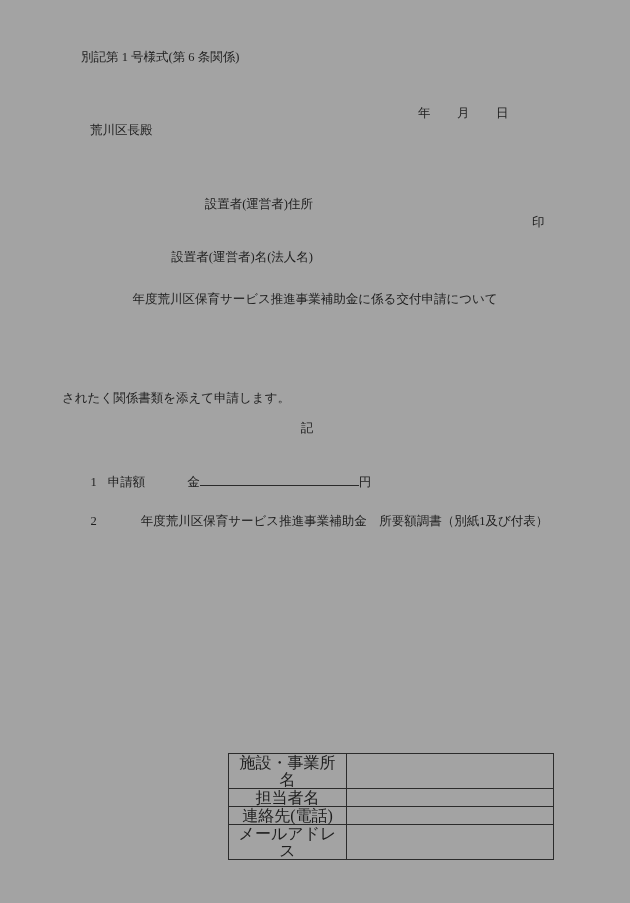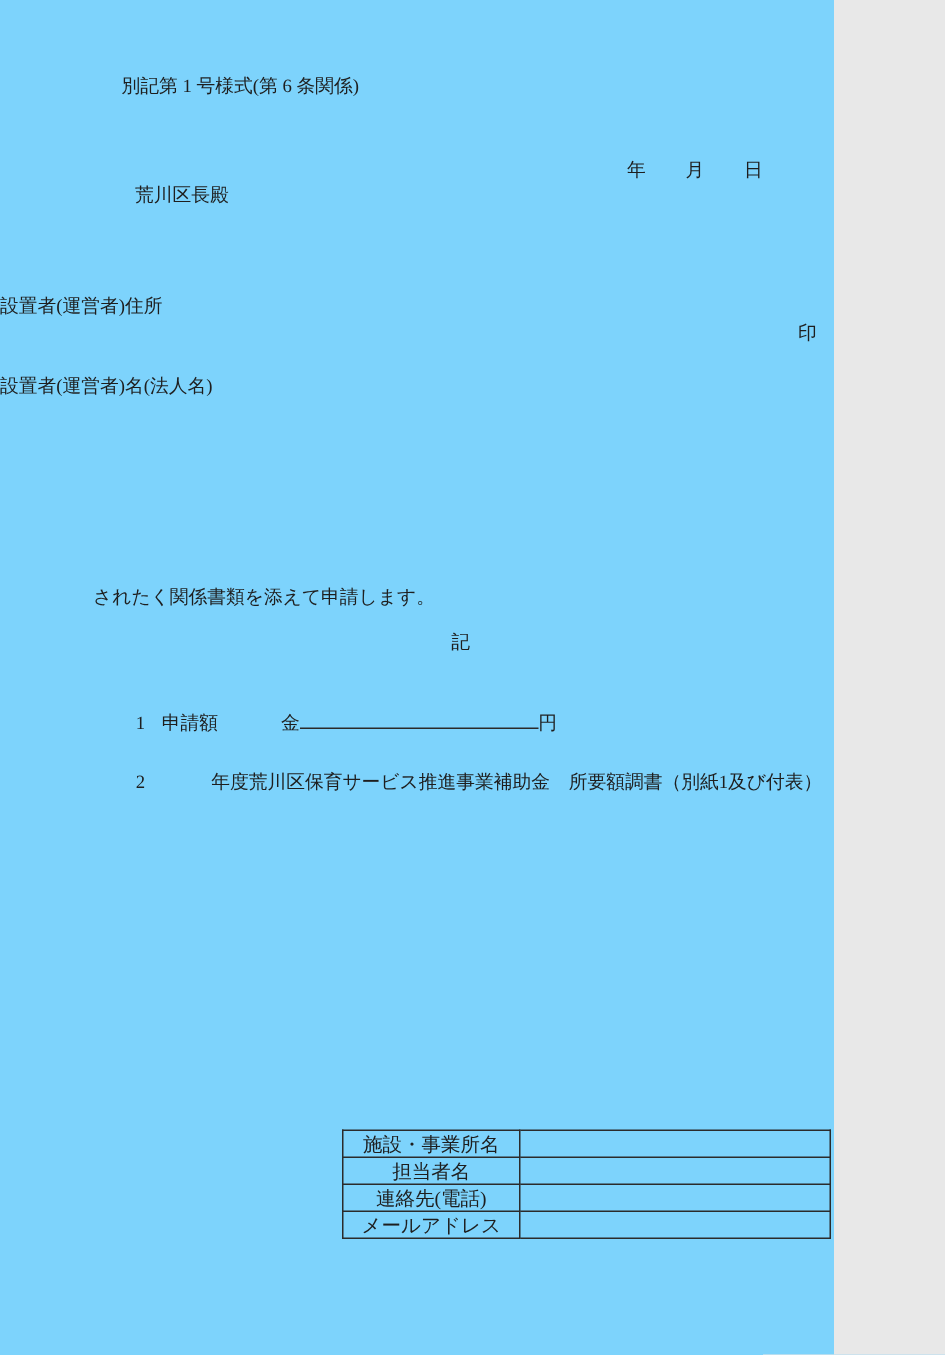--- a/index.html
+++ b/index.html
@@ -2,37 +2,38 @@
 <html lang="ja"><head>
 <meta charset="utf-8">
 <style>
   html, body {
     margin: 0;
     padding: 0;
     background: #e8e8e8;
   }
   .page {
     position: relative;
-    width: 556px;
+    width: 630px;
     height: 903px;
-    background: #7dd3fc;
+    background: #a3a3a3;
     font-family: "Liberation Serif", "DejaVu Serif", serif;
     color: #1e1e1e;
     font-size: 12.5px;
     overflow: hidden;
   }
   .abs { position: absolute; white-space: pre; }
 
   .form-number   { left: 81px;  top: 49px; }
   .date-line     { left: 418px; top: 105px; letter-spacing: 0.5px; text-align: center; }
   .addressee     { left: 90px;  top: 122px; }
 
   .sender-block  {
     left: 0; top: 160px;
     width: 313px;
+    text-align: right;
     line-height: 17.8px;
   }
   .seal          { left: 532px; top: 214px; }
 
   .doc-title     { left: 0; top: 291px; width: 630px; text-align: center; white-space: pre; }
 
   .body-par      { left: 62px; top: 347px; width: 512px; line-height: 20.5px; }
   .body-par div  { white-space: pre; }
 
   .record-marker { left: 0; top: 420px; width: 614px; text-align: center; }
@@ -48,21 +49,21 @@
     border-bottom: 1px solid #2a2a2a;
     vertical-align: baseline;
   }
   .item-2        { left: 78px; top: 498px; }
   .item-2 .i-text  { margin-left: 44px; margin-top: 48px; }
 
   .contact-table {
     position: absolute;
     left: 228px; top: 753px;
     border-collapse: collapse;
-    font-size: 13px;
+    font-size: 16px;
     color: #1e1e1e;
   }
   .contact-table td {
     border: 1px solid #2b2b2b;
     height: 17px;
     padding: 0 4px;
     line-height: 17px;
   }
   .contact-table td.lbl {
     width: 109px;
@@ -83,20 +84,21 @@
 
   <div class="abs addressee">荒川区長殿</div>
 
   <div class="abs sender-block">
     <div>設置者(運営者)住所</div>
     <div>設置者(運営者)名(法人名)</div>
   </div>
 
   <div class="abs seal">印</div>
 
+  <div class="abs doc-title">年度荒川区保育サービス推進事業補助金に係る交付申請について</div>
 
   <div class="abs body-par">
     <div>されたく関係書類を添えて申請します。</div>
   </div>
 
   <div class="abs record-marker">記</div>
 
   <div class="abs item item-1">
     <span class="i-num">1</span><span class="i-label">申請額</span><span class="i-kin">金</span><span class="blank-line"></span><span class="i-yen">円</span>
   </div>

